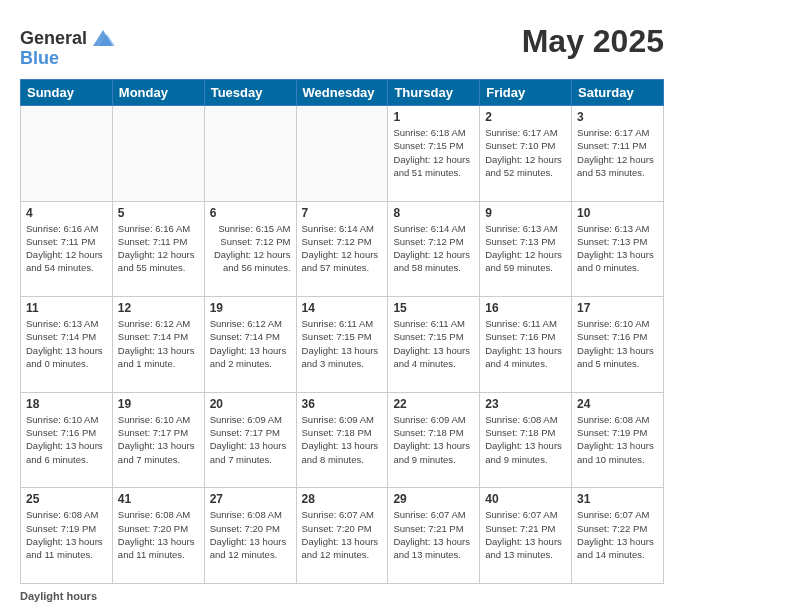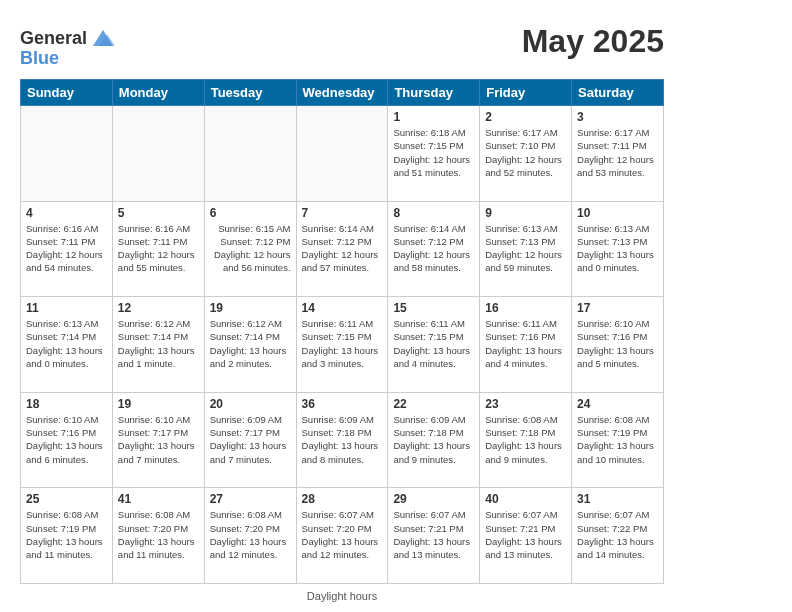--- a/index.html
+++ b/index.html
@@ -92,21 +92,22 @@
     }
     .day-info {
       font-size: 9.5px;
       color: #444;
       line-height: 1.4;
     }
     .footer-note {
       font-size: 11px;
       color: #555;
       margin-top: 6px;
-      text-align: center;
+      text-align: left;
+      font-weight: bold;
     }
     tr { height: auto; }
   </style>
 </head>
 <body>
 
 <div class="page">
   <div class="header">
     <div class="logo">
       <div style="display:flex;flex-direction:column;align-items:flex-start;">

